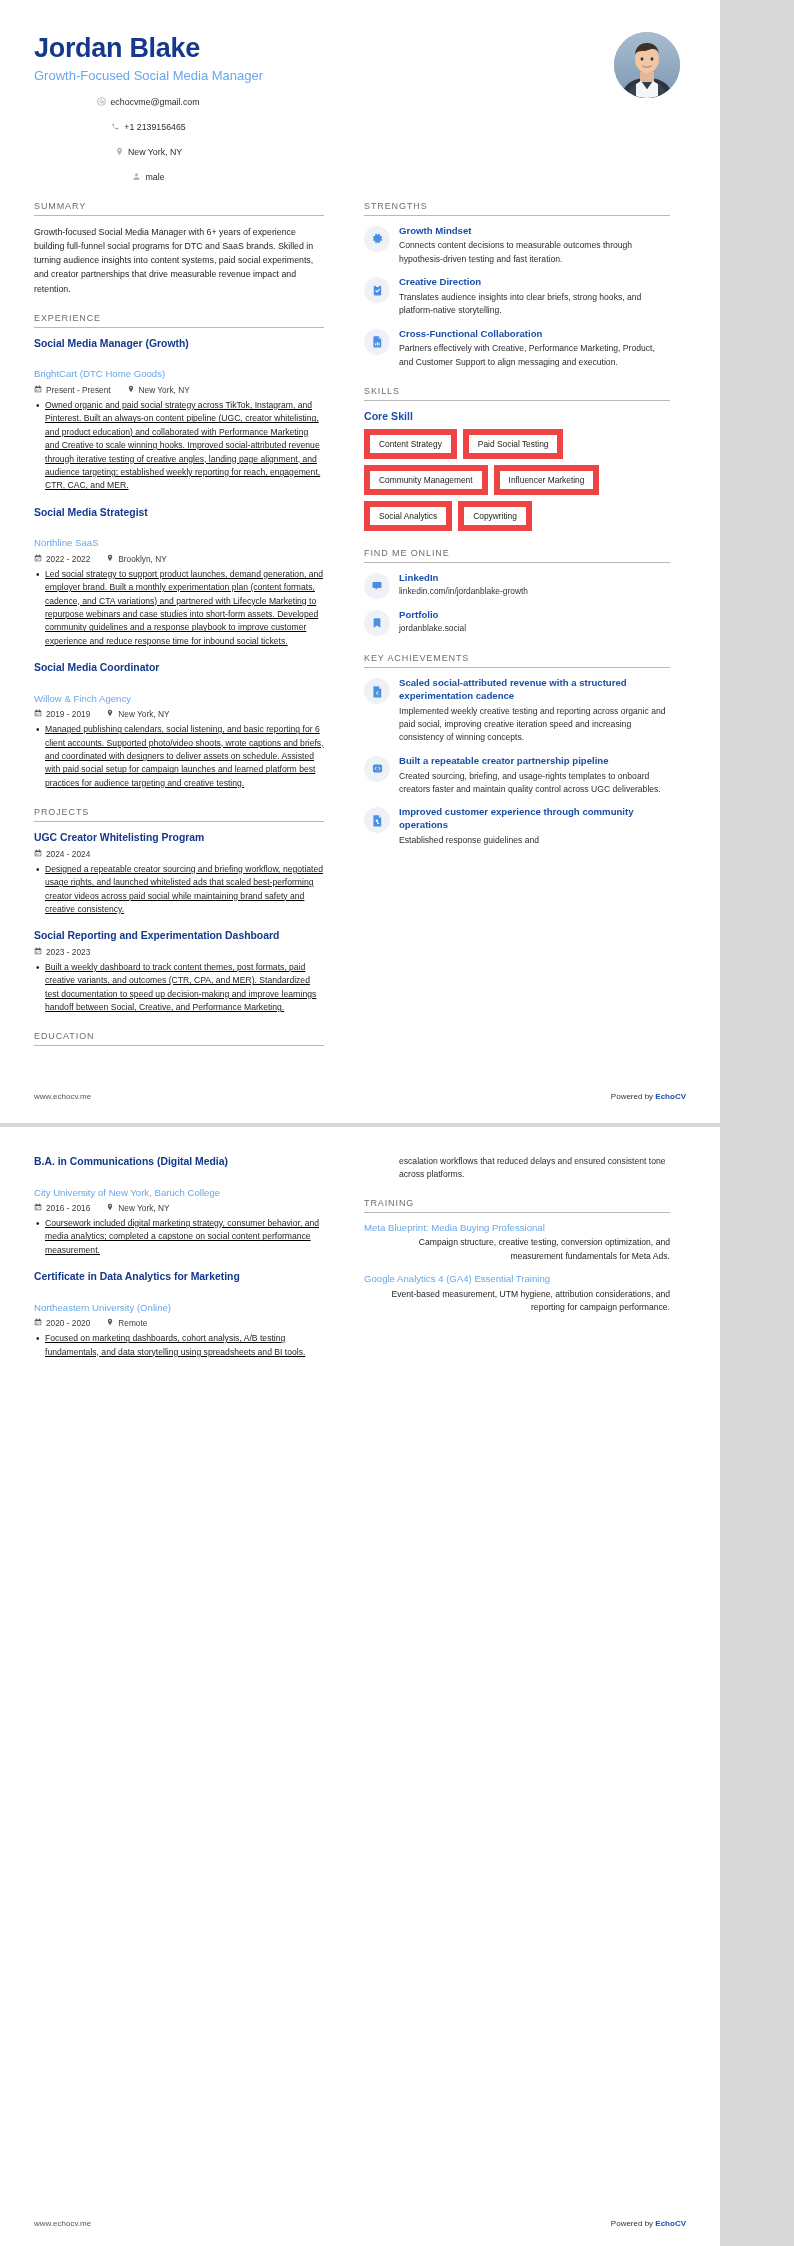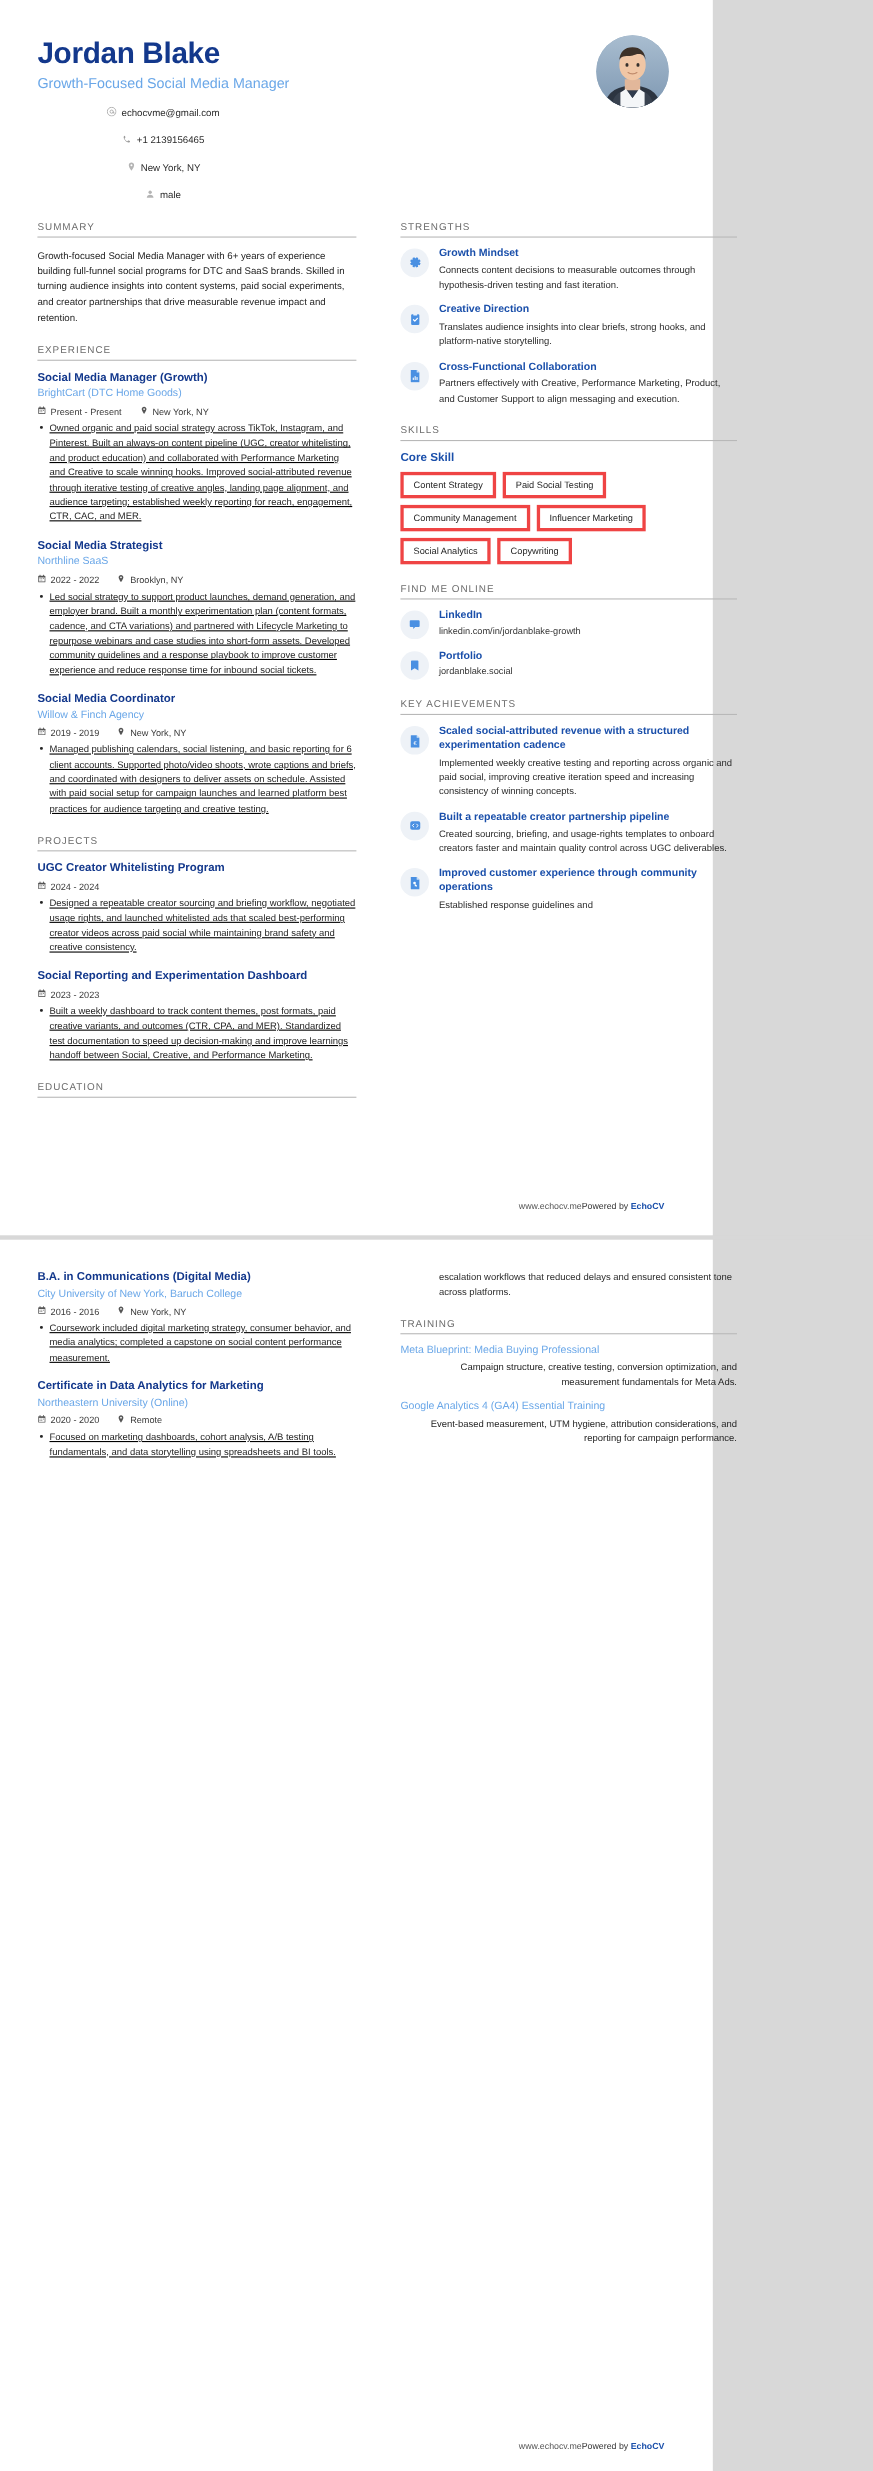--- a/index.html
+++ b/index.html
@@ -3,21 +3,21 @@
 <meta charset="utf-8">
 <style>
   * { box-sizing: border-box; margin: 0; padding: 0; }
   html, body {
     width: 794px;
     background: #d8d8d8;
     font-family: "Liberation Sans", "DejaVu Sans", sans-serif;
     -webkit-font-smoothing: antialiased;
   }
   .page {
-    width: 648px;
+    width: 720px;
     min-height: 1123px;
     background: #ffffff;
     position: relative;
     padding: 28px 34px 0 34px;
   }
 
   
   .header { display: flex; align-items: flex-start; justify-content: space-between; }
   .header-left { padding-top: 6px; }
   .name {
@@ -79,21 +79,21 @@
   .entry { margin-bottom: 13px; }
   .entry-title {
     font-size: 10.4px;
     font-weight: bold;
     color: #13388c;
     line-height: 1.3;
   }
   .entry-org {
     font-size: 9.6px;
     color: #6aa7e8;
-    margin-top: 2px;
+    margin-top: 18px;
     line-height: 1.3;
   }
   .entry-meta {
     display: flex; align-items: center; gap: 16px;
     margin-top: 4px; margin-bottom: 4px;
     font-size: 8.3px; color: #3a3a3a;
   }
   .meta-item { display: flex; align-items: center; gap: 4px; }
   ul.bullets { list-style: none; margin-top: 2px; text-decoration: underline; }
   ul.bullets li {
@@ -126,39 +126,39 @@
     font-size: 8.6px; line-height: 1.56; color: #2c2c2c; margin-top: 2px;
   }
   .ic-sub { font-size: 8.4px; color: #333; margin-top: 1px; }
 
   
   .skill-group-title {
     font-size: 10.6px; font-weight: bold; color: #1a4faa; margin-bottom: 7px;
   }
   .chips { display: flex; flex-wrap: wrap; gap: 6px; }
   .chip {
-    border: 3px solid #ef4444;
+    border: 6px solid #ef4444;
     font-size: 8.4px;
     color: #1c1c1c;
     padding: 4px 9px;
     line-height: 1.2;
     background: #fff;
     white-space: nowrap;
   }
 
   
   .train { margin-bottom: 10px; }
   .train-title { font-size: 9.6px; color: #6aa7e8; line-height: 1.3; }
   .train-desc { font-size: 8.6px; line-height: 1.56; color: #242424; margin-top: 2px; text-align: right; }
 
   
   .footer {
     position: absolute;
-    left: 34px; right: 44px; bottom: 22px;
-    display: flex; justify-content: flex-end; align-items: center;
+    left: 34px; right: 34px; bottom: 22px;
+    display: flex; justify-content: space-between; align-items: center;
     font-size: 8px; color: #555;
   }
   .footer .brand { color: #333; }
   .footer .brand b { color: #1a4faa; }
   .page-gap { height: 4px; background: #d8d8d8; }
 </style>
 </head>
 <body>
 
 <div class="page">

